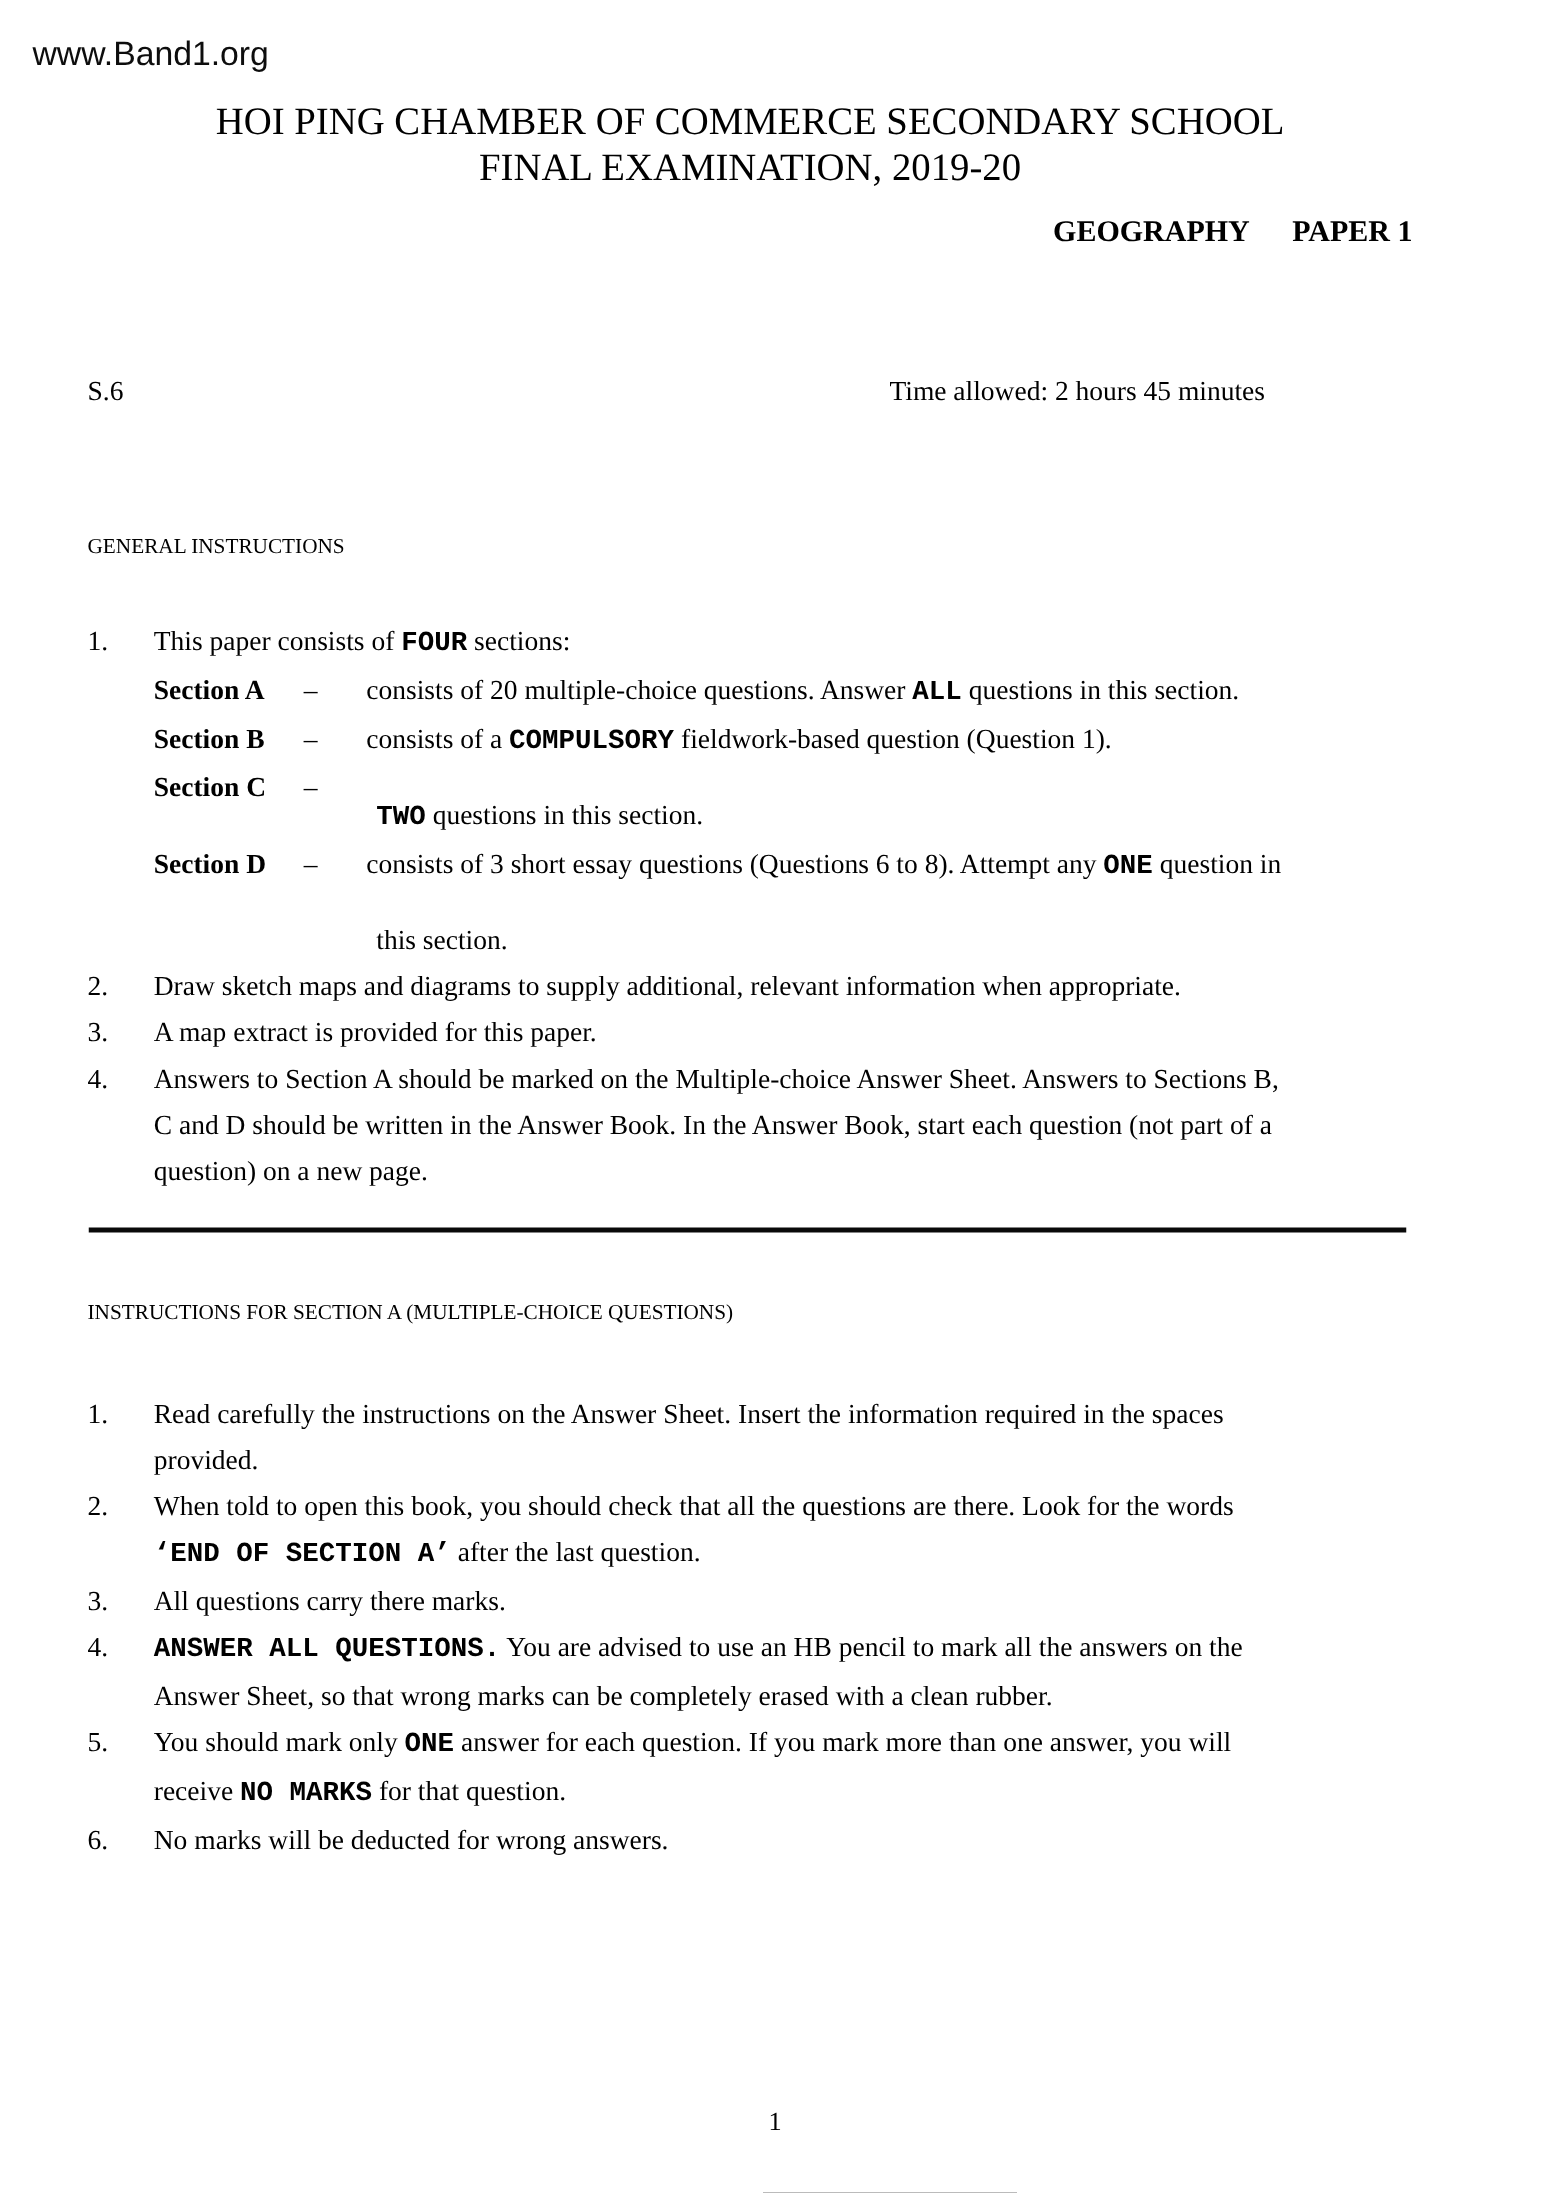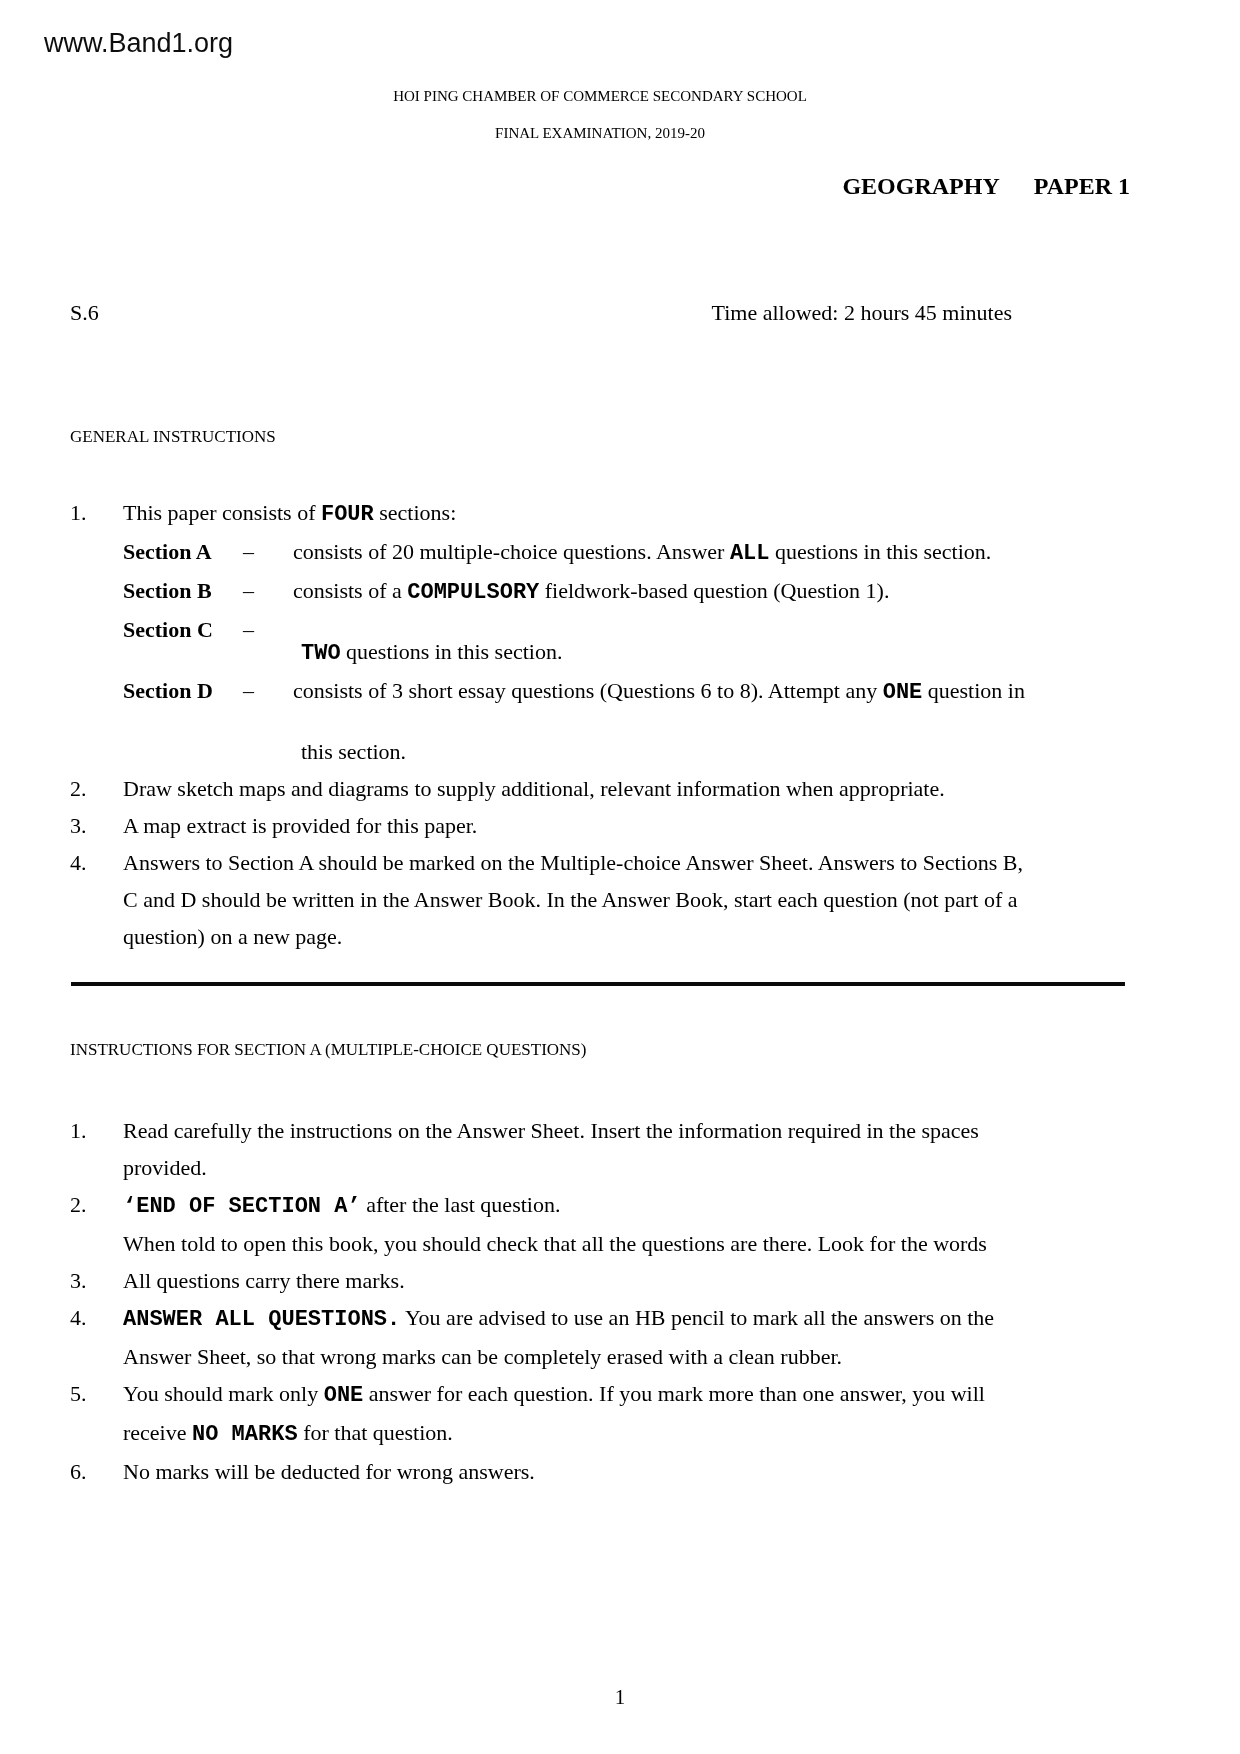--- a/index.html
+++ b/index.html
@@ -9,25 +9,25 @@
     margin:0 auto;
     background:#ffffff;
     color:#000;
     font-family:"Liberation Serif","DejaVu Serif",serif;
     font-size:22px;line-height:37px;
     box-sizing:border-box;
     padding:0 110px 0 70px;
     overflow:hidden;
   }
   .watermark{
-    position:absolute;left:44px;top:28px;
+    position:absolute;left:26px;top:28px;
     font-family:"Liberation Sans","DejaVu Sans",sans-serif;
     font-size:27px;line-height:30px;color:#0d0d0d;
   }
-  .title-block{margin-top:78px;text-align:center;font-size:15px;line-height:37px;}
+  .title-block{margin-top:78px;text-align:center;font-size:31px;line-height:37px;}
   .subject-line{margin-top:16px;text-align:right;font-size:24px;line-height:37px;font-weight:bold;}
   .subject-gap{display:inline-block;width:34px;}
   .meta-row{margin-top:89px;display:flex;justify-content:space-between;padding-right:118px;line-height:37px;}
   .h1{font-weight:normal;font-size:17px;line-height:37px;}
   #general-heading{margin-top:87px;}
   #general-list{margin-top:39px;}
   #sa-heading{margin-top:45px;}
   #sa-list{margin-top:44px;}
   .rule{margin-top:27px;height:4px;background:#0a0a0a;width:1054px;margin-left:1px;}
   .item{display:grid;grid-template-columns:53px 1fr;}
@@ -126,22 +126,22 @@
       <div class="item">
         <div class="num">1.</div>
         <div class="body">
           <div class="line"><span>Read carefully the instructions on the Answer Sheet. Insert the information required in the spaces</span></div>
           <div class="line"><span>provided.</span></div>
         </div>
       </div>
       <div class="item">
         <div class="num">2.</div>
         <div class="body">
+          <div class="line"><span>When told to open this book, you should check that all the questions are there. Look for the words</span></div>
           <div class="line"><span class="b">‘END OF SECTION A’</span><span> after the last question.</span></div>
-          <div class="line"><span>When told to open this book, you should check that all the questions are there. Look for the words</span></div>
         </div>
       </div>
       <div class="item">
         <div class="num">3.</div>
         <div class="body">
           <div class="line"><span>All questions carry there marks.</span></div>
         </div>
       </div>
       <div class="item">
         <div class="num">4.</div>

